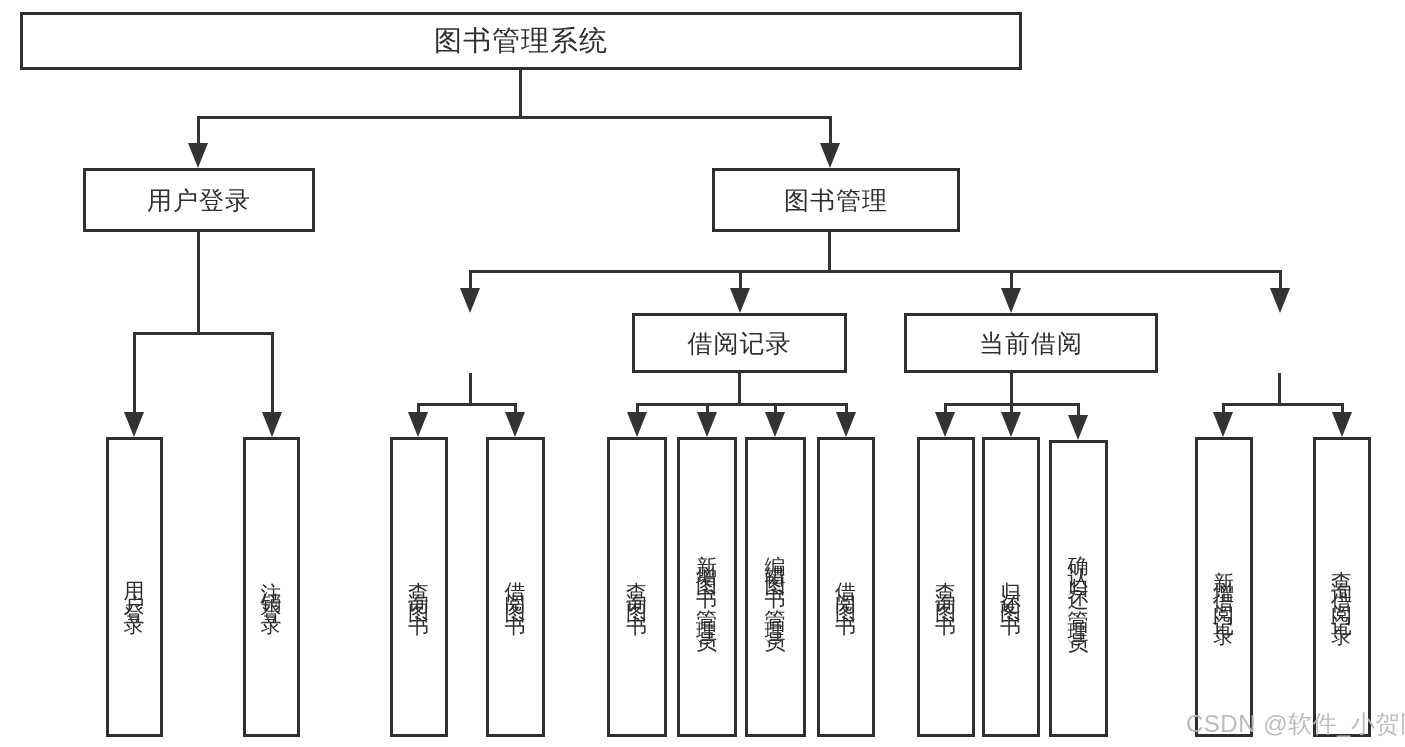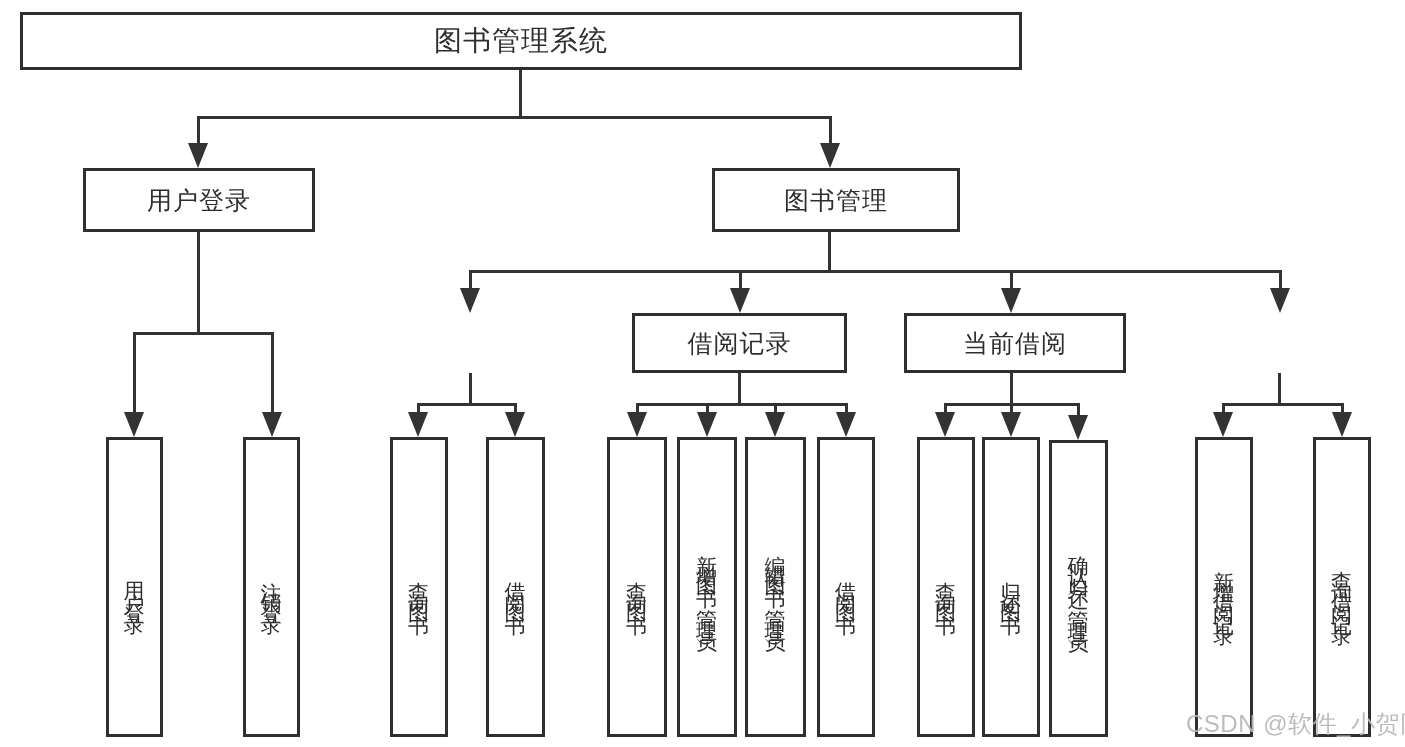--- a/index.html
+++ b/index.html
@@ -101,21 +101,21 @@
   <div class="node" style="left:83px;top:168px;width:232px;height:64px;">
     <span class="lbl">用户登录</span>
   </div>
   <div class="node" style="left:712px;top:168px;width:248px;height:64px;">
     <span class="lbl">图书管理</span>
   </div>
 
   <div class="node" style="left:632px;top:313px;width:215px;height:60px;">
     <span class="lbl">借阅记录</span>
   </div>
-  <div class="node" style="left:904px;top:313px;width:222px;height:60px;">
+  <div class="node" style="left:904px;top:313px;width:254px;height:60px;">
     <span class="lbl">当前借阅</span>
   </div>
 
   <div class="node leaf" style="left:106px;top:437px;width:57px;height:300px;">
     <span class="lbl">用户登录</span>
   </div>
   <div class="node leaf" style="left:243px;top:437px;width:57px;height:300px;">
     <span class="lbl">注销登录</span>
   </div>
 

